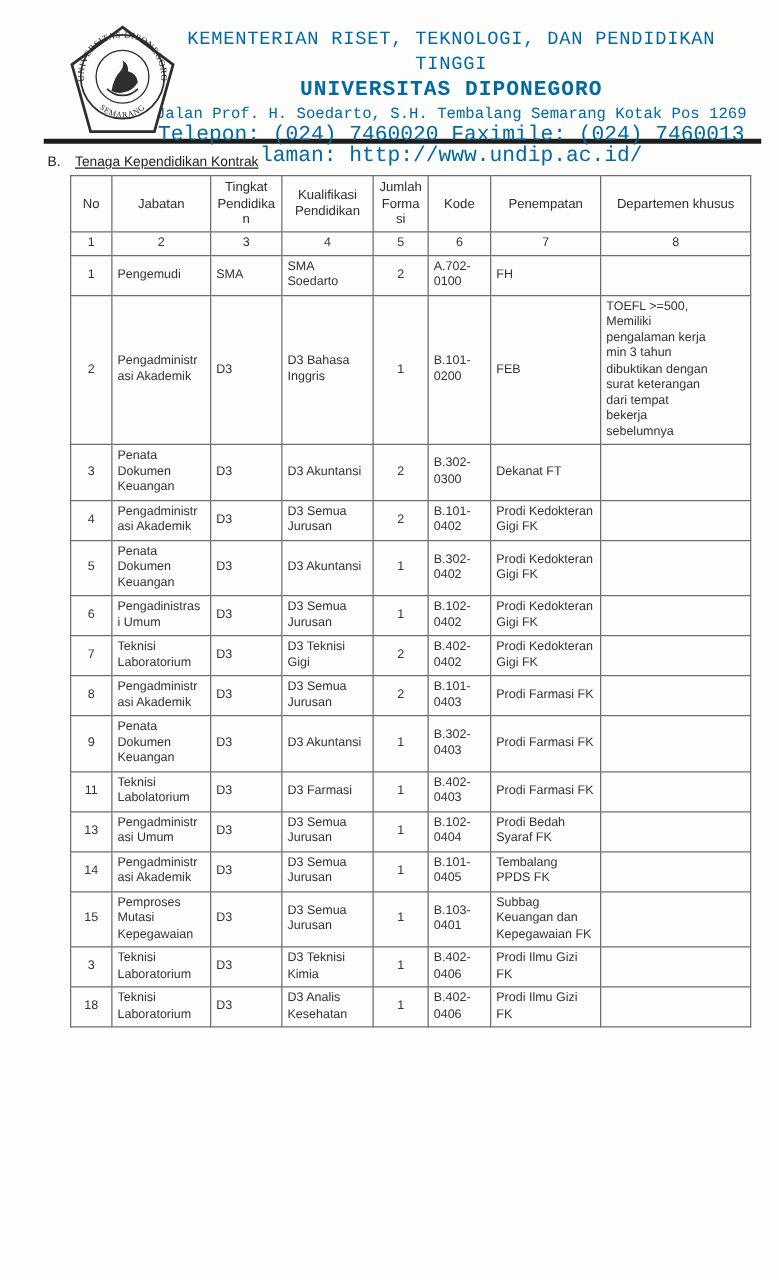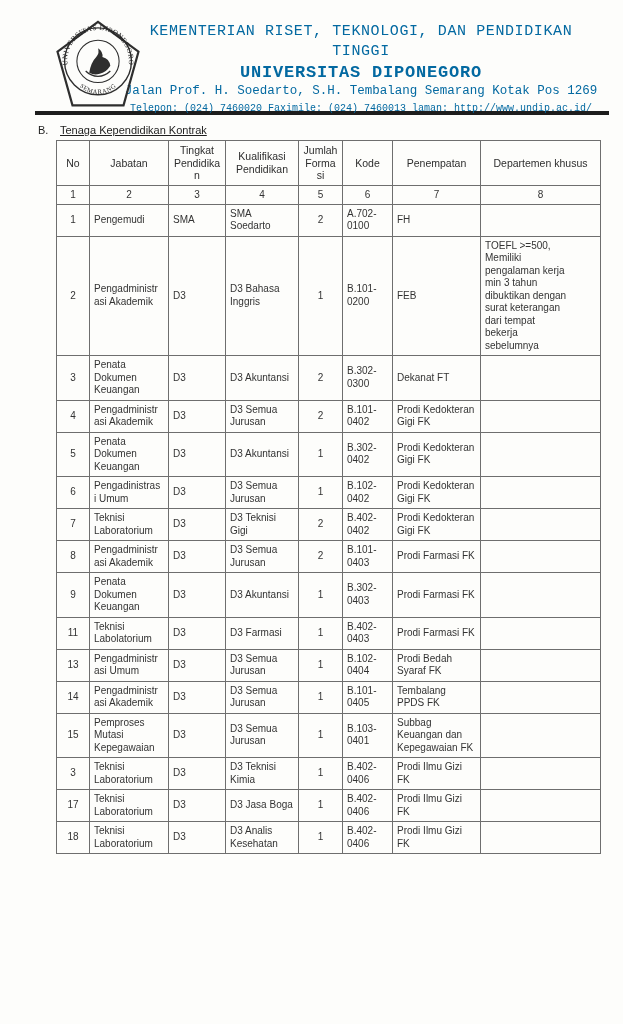--- a/index.html
+++ b/index.html
@@ -15,21 +15,21 @@
   
   .letterhead{position:relative;padding-top:22px;height:82px;}
   .lh-logo{position:absolute;left:52px;top:20px;width:92px;height:88px;}
   .lh-text{
     margin-left:118px;width:486px;text-align:center;
     font-family:Liberation Mono, monospace;color:#0369a1;
   }
   .lh-ministry{font-size:15px;letter-spacing:.6px;line-height:20px;}
   .lh-university{font-size:17px;font-weight:bold;letter-spacing:.8px;line-height:21px;}
   .lh-address{font-size:12.5px;line-height:17px;}
-  .lh-contact{font-size:10px;line-height:17px;}
+  .lh-contact{font-size:17px;line-height:17px;}
   .lh-rule{margin:7px 14px 0 35px;height:4px;background:#1d1d1d;}
   
   .section-heading{
     margin:9px 0 4px 38px;
     font-size:11px;font-weight:normal;color:#1e1e1e;
   }
   .section-index{display:inline-block;width:22px;}
   .section-title{text-decoration:underline;}
   
   table.doc{
@@ -316,42 +316,29 @@
           <td class="c3">D3 Teknisi
 Kimia</td>
           <td class="c4 dbl">1</td>
           <td class="c5">B.402-
 0406</td>
           <td class="c6">Prodi Ilmu Gizi
 FK</td>
           <td class="c7 dbl"></td>
         </tr>
         <tr>
-          <td class="c0">17</td>
+          <td class="c0">18</td>
           <td class="c1">Teknisi
 Laboratorium</td>
           <td class="c2">D3</td>
-          <td class="c3">D3 Jasa Boga</td>
+          <td class="c3">D3 Analis
+Kesehatan</td>
           <td class="c4 dbl">1</td>
           <td class="c5">B.402-
 0406</td>
           <td class="c6">Prodi Ilmu Gizi
 FK</td>
           <td class="c7 dbl"></td>
         </tr>
-        <tr>
-          <td class="c0">18</td>
-          <td class="c1">Teknisi
-Laboratorium</td>
-          <td class="c2">D3</td>
-          <td class="c3">D3 Analis
-Kesehatan</td>
-          <td class="c4 dbl">1</td>
-          <td class="c5">B.402-
-0406</td>
-          <td class="c6">Prodi Ilmu Gizi
-FK</td>
-          <td class="c7 dbl"></td>
-        </tr>
       </tbody>
   </table>
 
 </div>
 
 </body></html>

